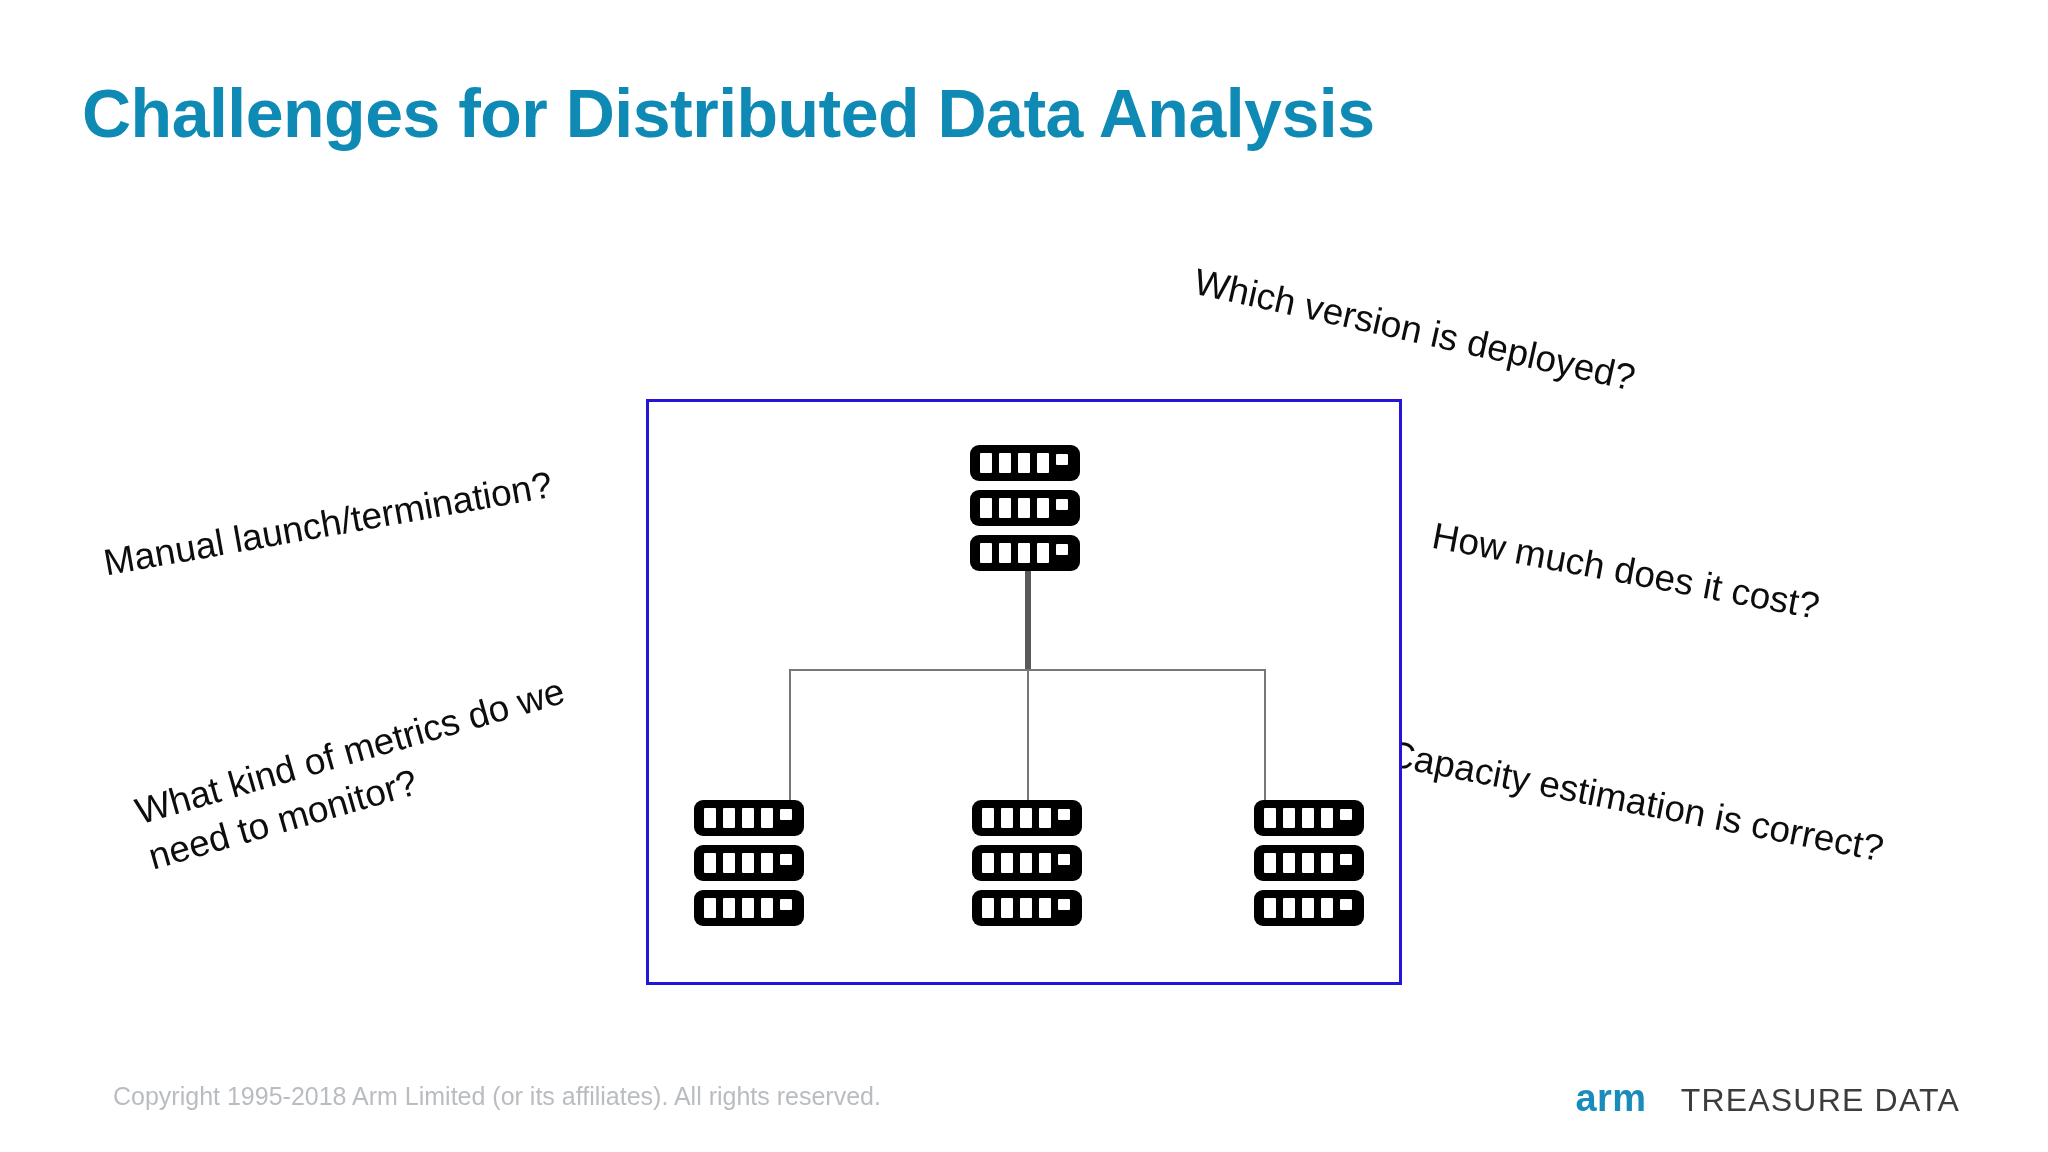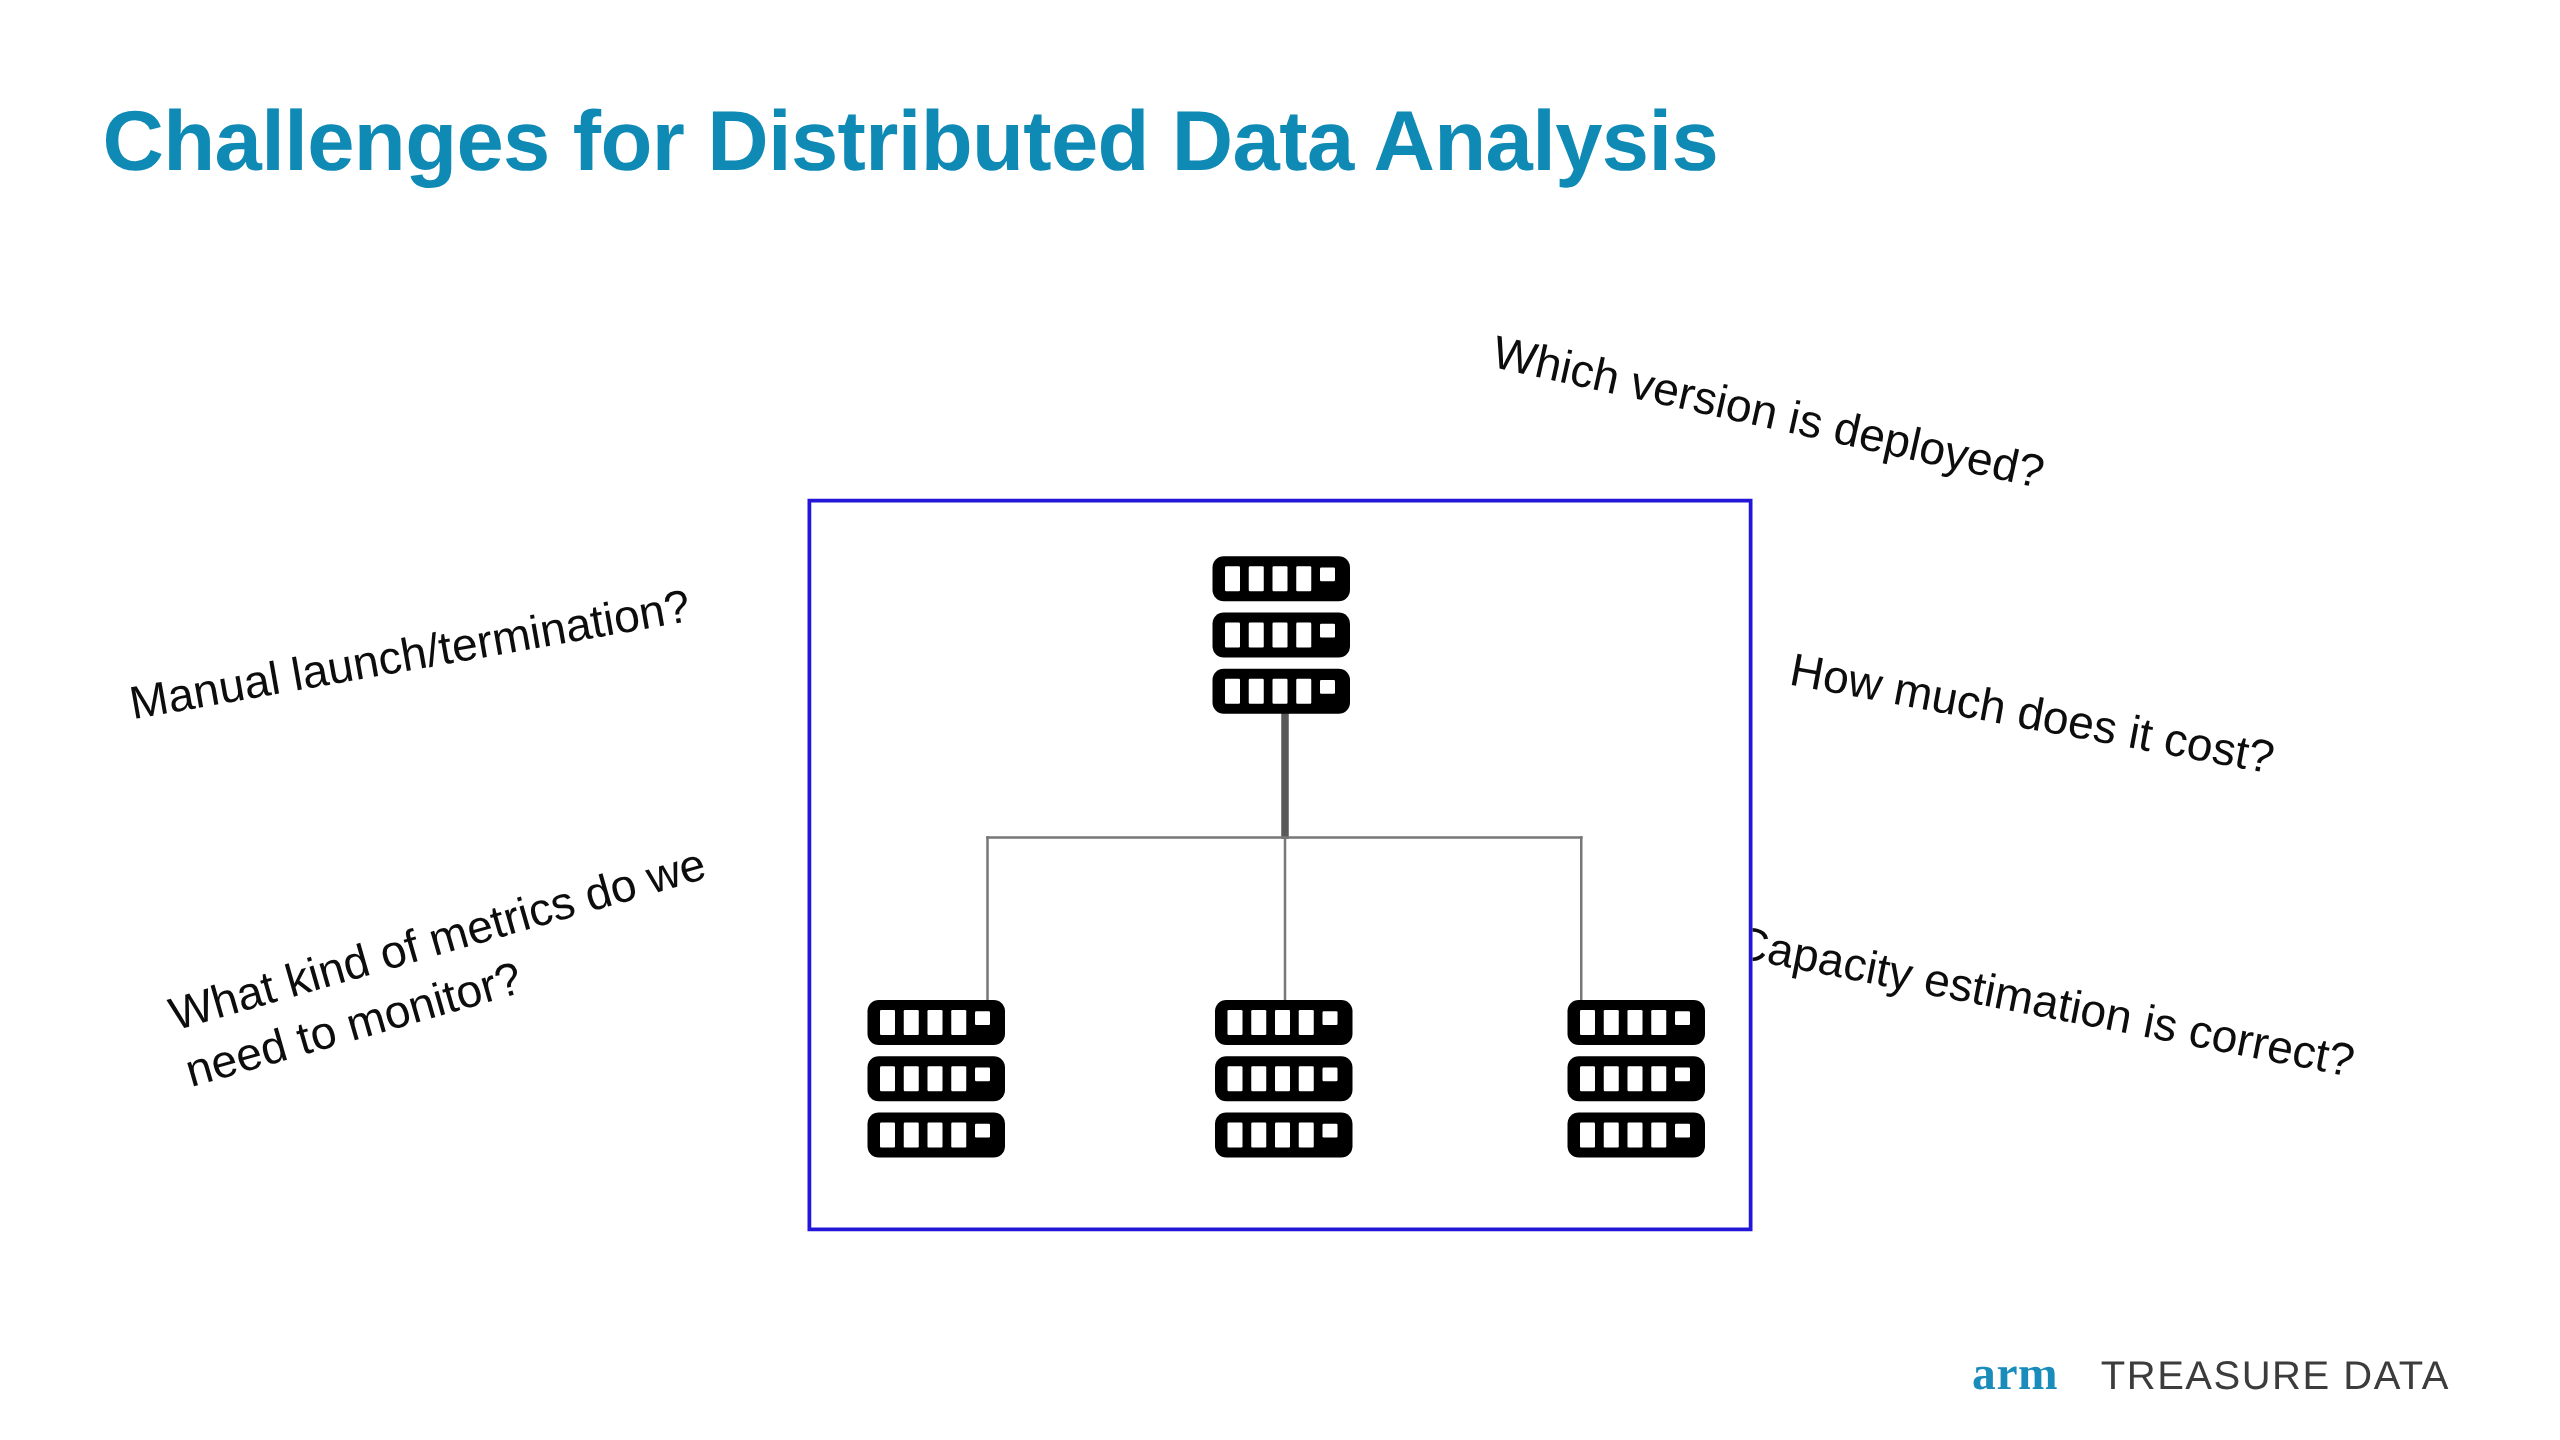--- a/index.html
+++ b/index.html
@@ -179,21 +179,20 @@
     display: flex;
     align-items: baseline;
     gap: 12px;
     white-space: nowrap;
   }
   #logo-arm {
     font-size: 38px;
     font-weight: bold;
     color: #1a8cbb;
     letter-spacing: 0.5px;
-    font-family: Liberation Serif, serif;
   }
   #logo-treasure-data {
     font-size: 32px;
     color: #3c3c3c;
     letter-spacing: 1.2px;
     margin-left: 22px;
   }
 </style>
 </head>
 <body>
@@ -338,19 +337,20 @@
           <span class="led"></span>
           <span class="led"></span>
           <span class="led"></span>
         </div>
         <span class="status-dot"></span>
       </div>
     </div>
 
   </div>
 
+  <div id="footer-copyright">Copyright 1995-2018 Arm Limited (or its affiliates). All rights reserved.</div>
 
   <div id="footer-logo">
     <span id="logo-arm">arm</span>
     <span id="logo-treasure-data">TREASURE DATA</span>
   </div>
 
 </div>
 
 </body></html>

